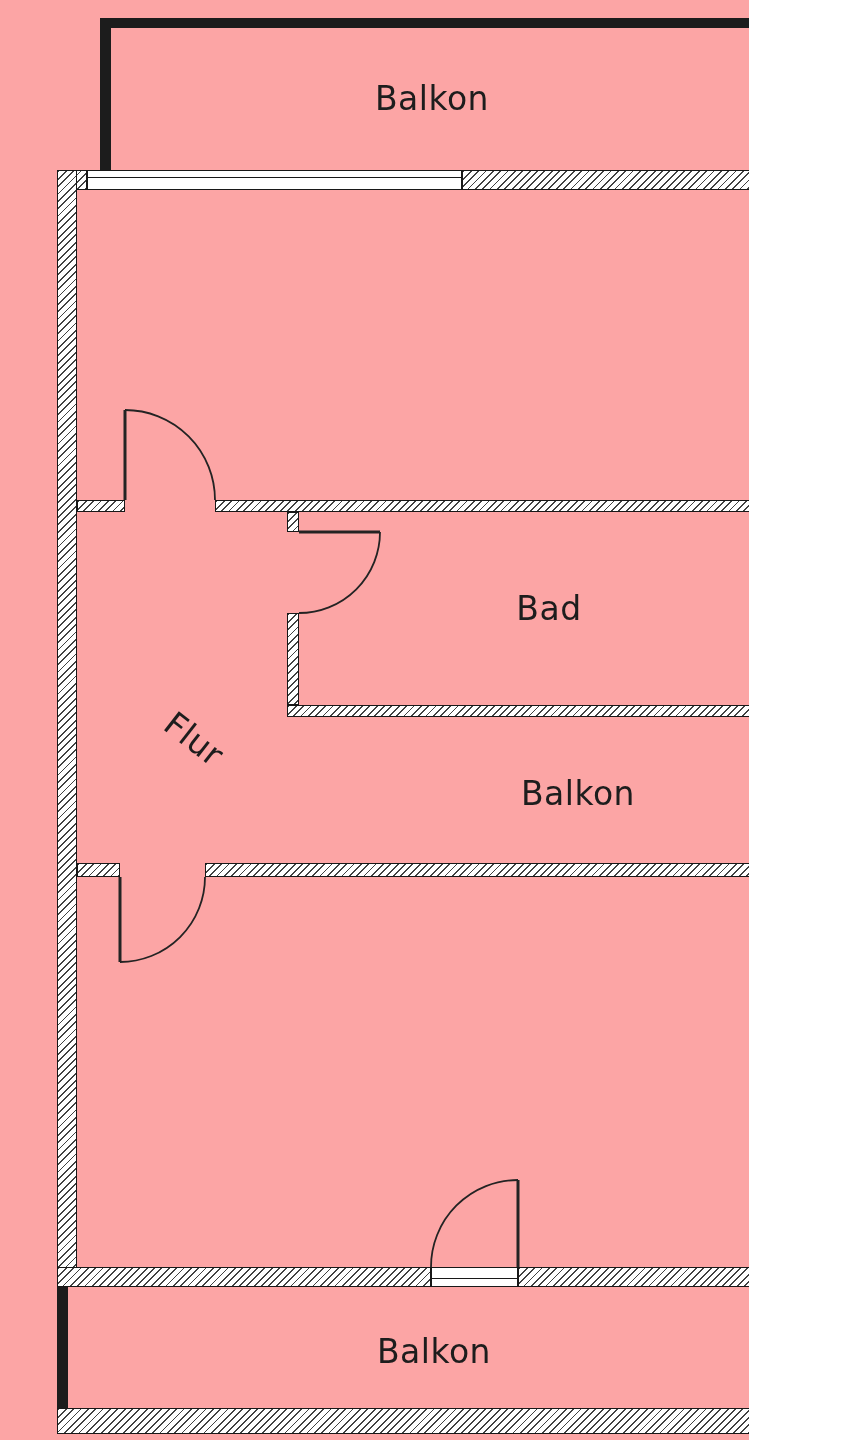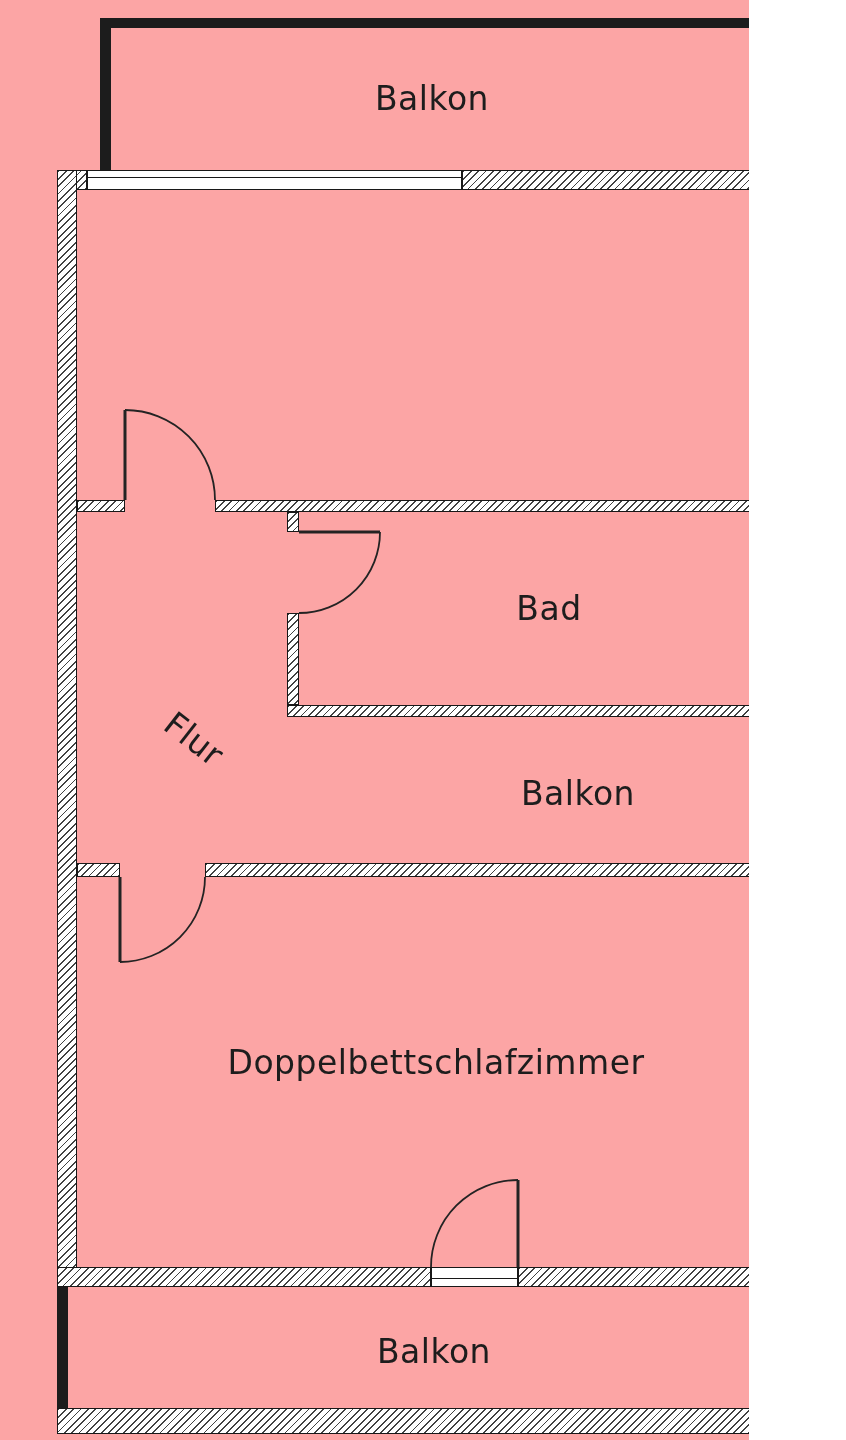--- a/index.html
+++ b/index.html
@@ -122,21 +122,20 @@
   <div class="room" style="left:299px; top:512px; width:481px; height:193px;"></div>
   <div class="room" style="left:77px; top:512px; width:210px; height:351px;"></div>
   <div class="room" style="left:299px; top:717px; width:481px; height:146px;"></div>
   <div class="room" style="left:77px; top:877px; width:703px; height:390px;"></div>
   <div class="room" style="left:68px; top:1287px; width:721px; height:121px;"></div>
 
   <span class="room-label" style="left:432px; top:98px;">Balkon</span>
   <span class="room-label" style="left:549px; top:608px;text-align:right;">Bad</span>
   <span class="room-label rotated" style="left:194px; top:739px;">Flur</span>
   <span class="room-label" style="left:578px; top:793px;">Balkon</span>
-  <span class="room-label" style="left:436px; top:1062px;">Doppelbettschlafzimmer</span>
   <span class="room-label" style="left:434px; top:1351px;">Balkon</span>
 
   <svg class="doors" width="846" height="1440" viewBox="0 0 846 1440">
 
     <path d="M125 410 L125 500" stroke="#232323" stroke-width="3" fill="none"></path>
     <path d="M125 410 A90 90 0 0 1 215 500" stroke="#232323" stroke-width="1.8" fill="none"></path>
 
     <path d="M299 532 L380 532" stroke="#232323" stroke-width="3" fill="none"></path>
     <path d="M380 532 A81 81 0 0 1 299 613" stroke="#232323" stroke-width="1.8" fill="none"></path>
 

